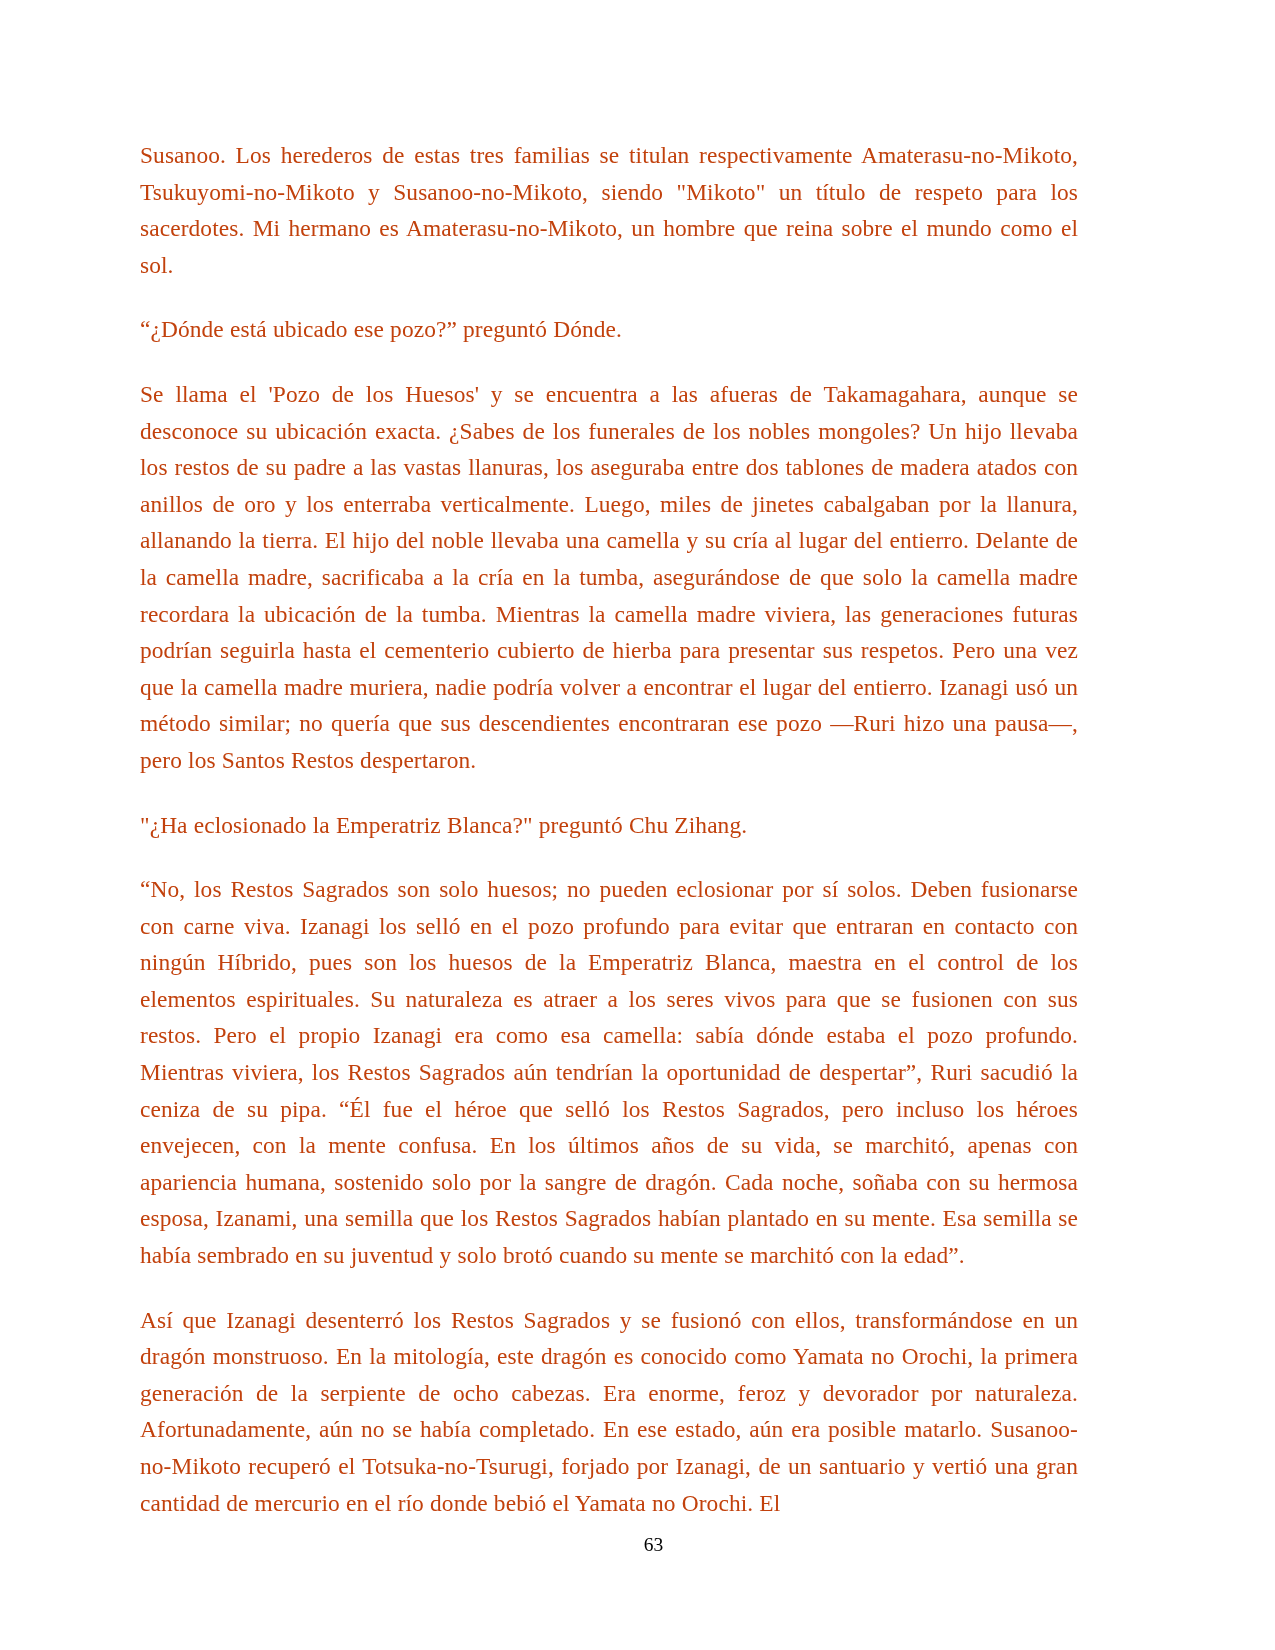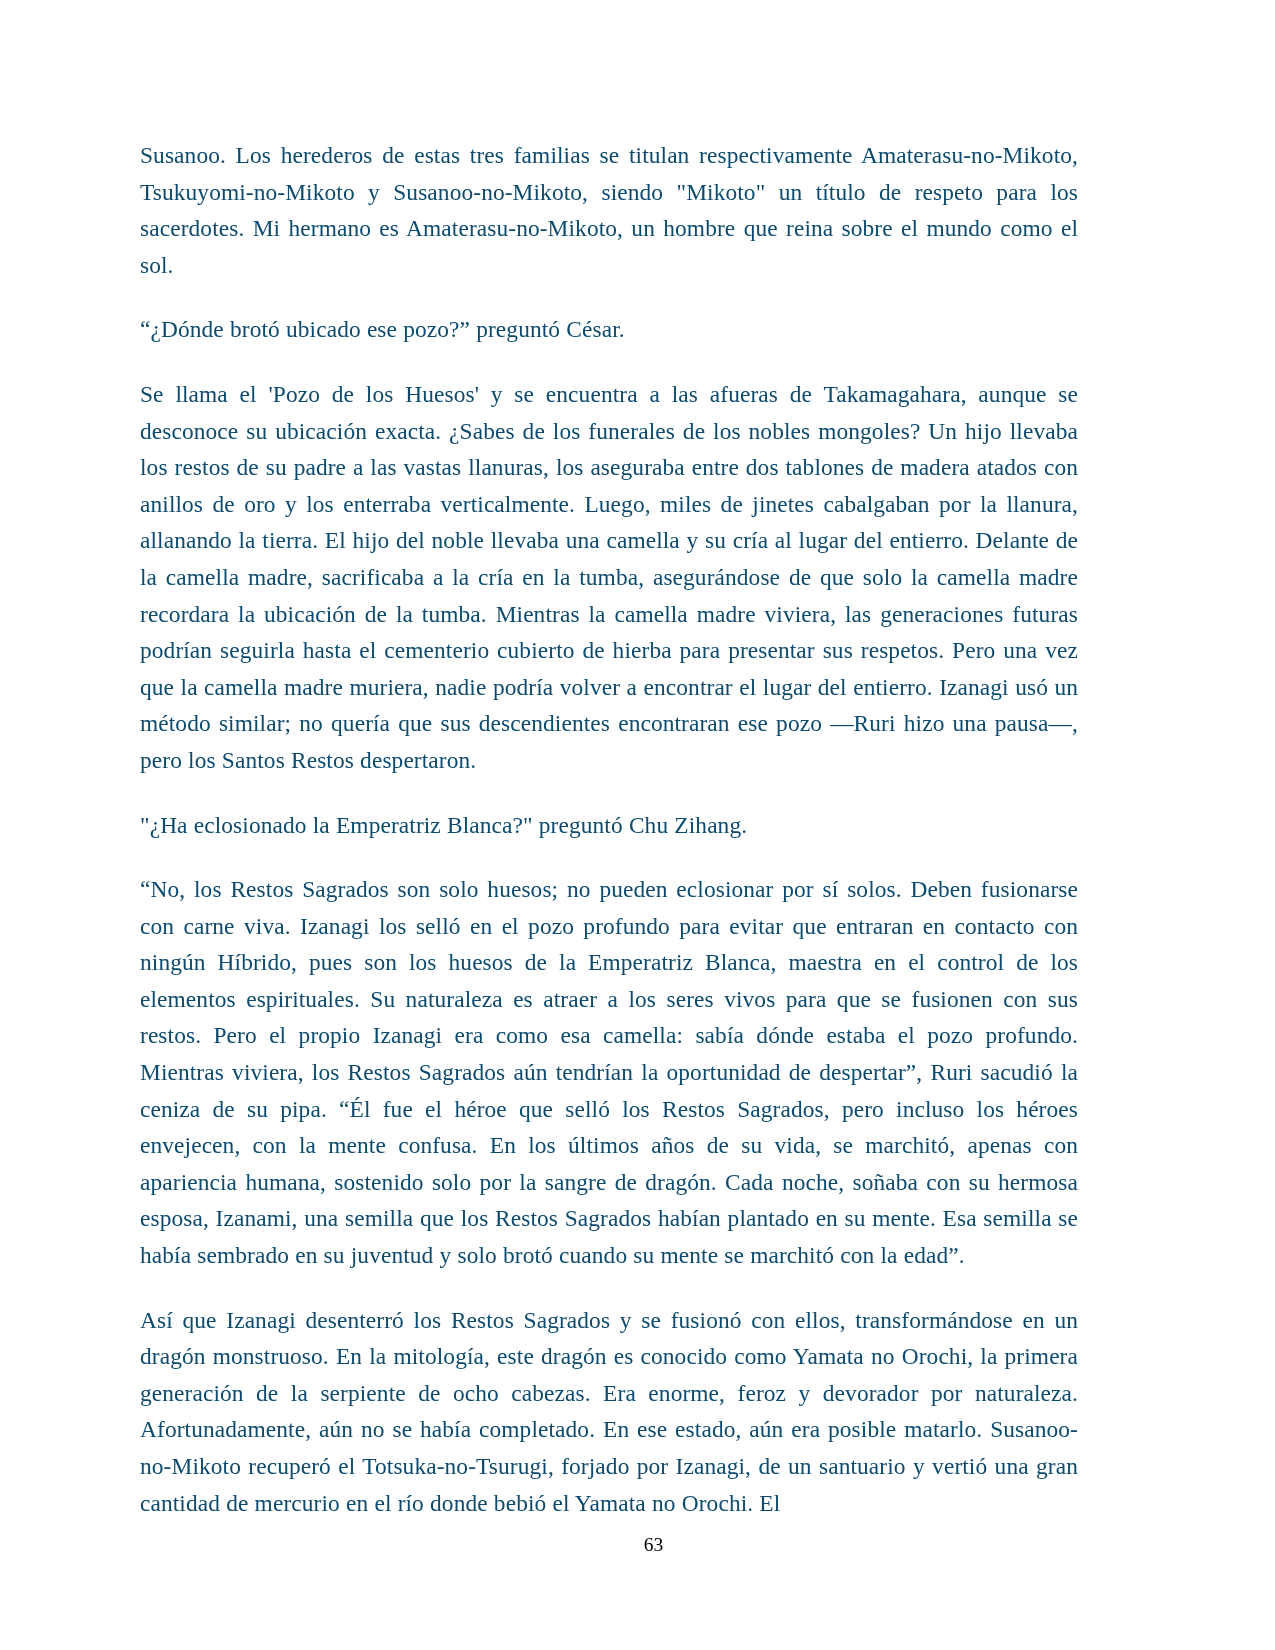--- a/index.html
+++ b/index.html
@@ -20,21 +20,21 @@
   .content {
     position: absolute;
     left: 140px;
     top: 137px;
     width: 938px;
   }
   .para {
     font-family: "Liberation Serif", "DejaVu Serif", serif;
     font-size: 23.4px;
     line-height: 36.6px;
-    color: #0c4a6e;
+    color: #c2410c;
     text-align: justify;
     text-justify: inter-word;
     margin: 0 0 28px 0;
     letter-spacing: 0.1px;
     word-spacing: 0.2px;
     -webkit-font-smoothing: antialiased;
   }
   .para:last-child {
     margin-bottom: 12px;
   }
@@ -53,21 +53,21 @@
 </style>
 </head>
 <body>
 
 <div class="page">
 
   <div class="content">
 
     <p class="para">Susanoo. Los herederos de estas tres familias se titulan respectivamente Amaterasu-no-Mikoto, Tsukuyomi-no-Mikoto y Susanoo-no-Mikoto, siendo "Mikoto" un título de respeto para los sacerdotes. Mi hermano es Amaterasu-no-Mikoto, un hombre que reina sobre el mundo como el sol.</p>
 
-    <p class="para">“¿Dónde brotó ubicado ese pozo?” preguntó César.</p>
+    <p class="para">“¿Dónde está ubicado ese pozo?” preguntó Dónde.</p>
 
     <p class="para">Se llama el 'Pozo de los Huesos' y se encuentra a las afueras de Takamagahara, aunque se desconoce su ubicación exacta. ¿Sabes de los funerales de los nobles mongoles? Un hijo llevaba los restos de su padre a las vastas llanuras, los aseguraba entre dos tablones de madera atados con anillos de oro y los enterraba verticalmente. Luego, miles de jinetes cabalgaban por la llanura, allanando la tierra. El hijo del noble llevaba una camella y su cría al lugar del entierro. Delante de la camella madre, sacrificaba a la cría en la tumba, asegurándose de que solo la camella madre recordara la ubicación de la tumba. Mientras la camella madre viviera, las generaciones futuras podrían seguirla hasta el cementerio cubierto de hierba para presentar sus respetos. Pero una vez que la camella madre muriera, nadie podría volver a encontrar el lugar del entierro. Izanagi usó un método similar; no quería que sus descendientes encontraran ese pozo —Ruri hizo una pausa—, pero los Santos Restos despertaron.</p>
 
     <p class="para">"¿Ha eclosionado la Emperatriz Blanca?" preguntó Chu Zihang.</p>
 
     <p class="para">“No, los Restos Sagrados son solo huesos; no pueden eclosionar por sí solos. Deben fusionarse con carne viva. Izanagi los selló en el pozo profundo para evitar que entraran en contacto con ningún Híbrido, pues son los huesos de la Emperatriz Blanca, maestra en el control de los elementos espirituales. Su naturaleza es atraer a los seres vivos para que se fusionen con sus restos. Pero el propio Izanagi era como esa camella: sabía dónde estaba el pozo profundo. Mientras viviera, los Restos Sagrados aún tendrían la oportunidad de despertar”, Ruri sacudió la ceniza de su pipa. “Él fue el héroe que selló los Restos Sagrados, pero incluso los héroes envejecen, con la mente confusa. En los últimos años de su vida, se marchitó, apenas con apariencia humana, sostenido solo por la sangre de dragón. Cada noche, soñaba con su hermosa esposa, Izanami, una semilla que los Restos Sagrados habían plantado en su mente. Esa semilla se había sembrado en su juventud y solo brotó cuando su mente se marchitó con la edad”.</p>
 
     <p class="para">Así que Izanagi desenterró los Restos Sagrados y se fusionó con ellos, transformándose en un dragón monstruoso. En la mitología, este dragón es conocido como Yamata no Orochi, la primera generación de la serpiente de ocho cabezas. Era enorme, feroz y devorador por naturaleza. Afortunadamente, aún no se había completado. En ese estado, aún era posible matarlo. Susanoo-no-Mikoto recuperó el Totsuka-no-Tsurugi, forjado por Izanagi, de un santuario y vertió una gran cantidad de mercurio en el río donde bebió el Yamata no Orochi. El</p>
 
   </div>

